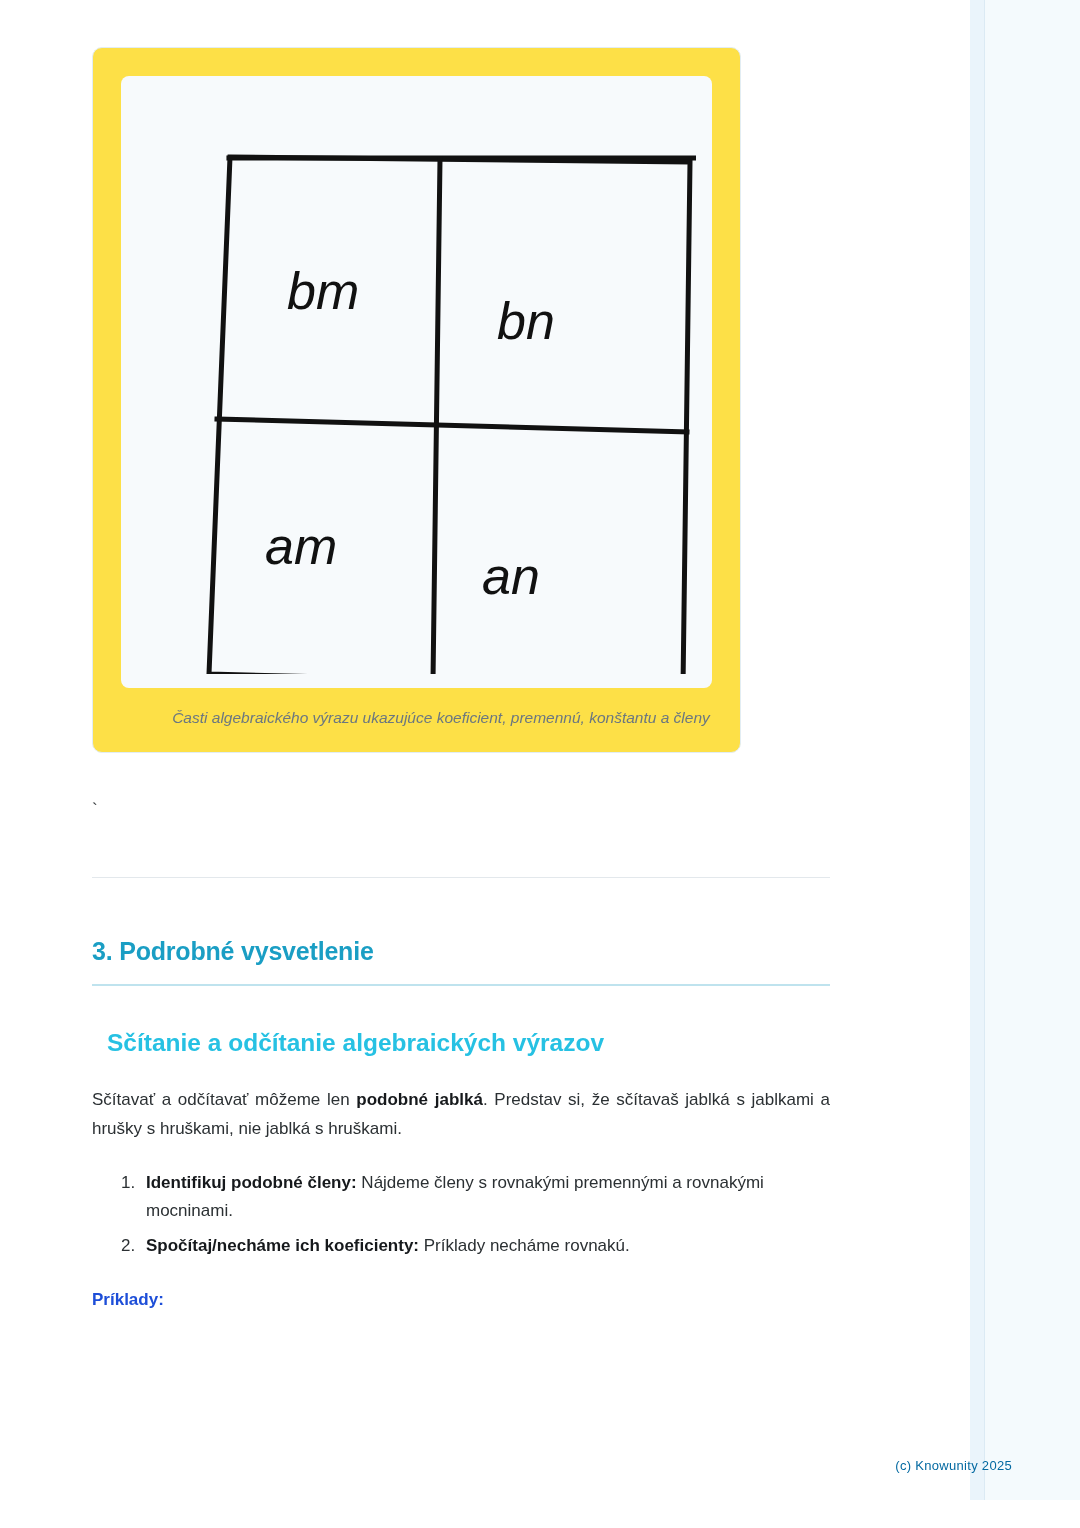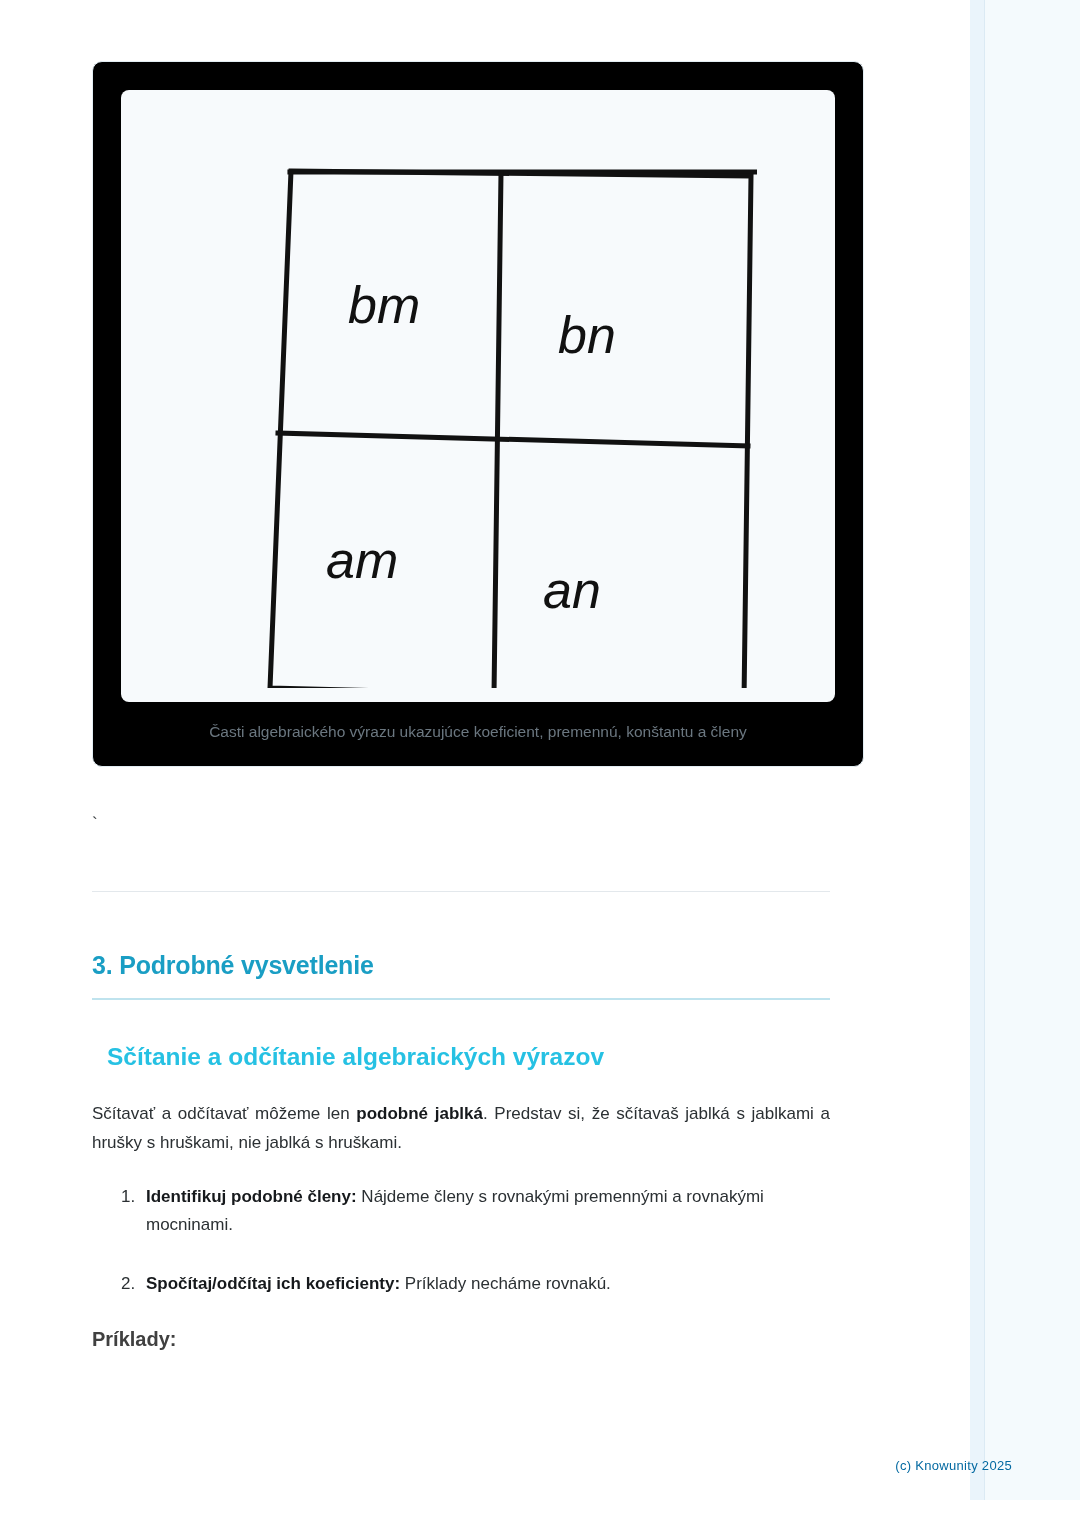--- a/index.html
+++ b/index.html
@@ -37,47 +37,48 @@
 
   .content {
     position: absolute;
     left: 92px;
     top: 0;
     width: 738px;
   }
 
   
   .figure-card {
-    margin-top: 61px;
+    margin-top: 47px;
     border: 1px solid #e2edf3;
     border-radius: 10px;
-    background: #000000;
+    background: #fde047;
     padding: 28px 28px 22px 28px;
     box-sizing: border-box;
-    width: 772px;
+    width: 649px;
   }
   .figure-inner {
     background: #f7fafc;
     border-radius: 8px;
     padding: 18px 0 14px 0;
     display: flex;
     justify-content: center;
     align-items: center;
   }
   .diagram {
     width: 560px;
     height: 580px;
     position: relative;
   }
   .diagram svg { display: block; }
 
   .figure-caption {
     margin: 18px auto 0 auto;
     width: 640px;
     text-align: center;
+    font-style: italic;
     font-size: 15.5px;
     line-height: 1.55;
     color: #6b7780;
   }
 
   
   .stray-tick {
     margin-top: 48px;
     font-size: 17px;
     color: #3c4043;
@@ -131,29 +132,29 @@
   }
 
   ol.steps {
     margin: 26px 0 0 0;
     padding-left: 48px;
     font-size: 17px;
     line-height: 1.62;
     color: #2b3033;
   }
   ol.steps li {
-    margin-bottom: 32px;
+    margin-bottom: 8px;
     padding-left: 6px;
   }
   ol.steps li:last-child { margin-bottom: 0; }
 
   .examples-label {
-    font-size: 20px;
+    font-size: 17px;
     font-weight: bold;
-    color: #404040;
+    color: #1d4ed8;
     margin: 30px 0 4px 0;
   }
 
   strong { font-weight: bold; color: #16191c; }
 
   
   .watermark {
     position: absolute;
     right: 68px;
     bottom: 55px;
@@ -211,21 +212,21 @@
 
   <p class="justified">
     <span>Sčítavať a odčítavať môžeme len </span><strong>podobné jablká</strong><span>. Predstav si, že sčítavaš jablká s jablkami a hrušky s hruškami, nie jablká s hruškami.</span>
   </p>
 
   <ol class="steps">
     <li>
       <strong>Identifikuj podobné členy:</strong><span> Nájdeme členy s rovnakými premennými a rovnakými mocninami.</span>
     </li>
     <li>
-      <strong>Spočítaj/odčítaj ich koeficienty:</strong><span> Príklady necháme rovnakú.</span>
+      <strong>Spočítaj/necháme ich koeficienty:</strong><span> Príklady necháme rovnakú.</span>
     </li>
   </ol>
 
   <p class="examples-label">Príklady:</p>
 
 </div>
 
 <div class="watermark">(c) Knowunity 2025</div>
 
 </body></html>

